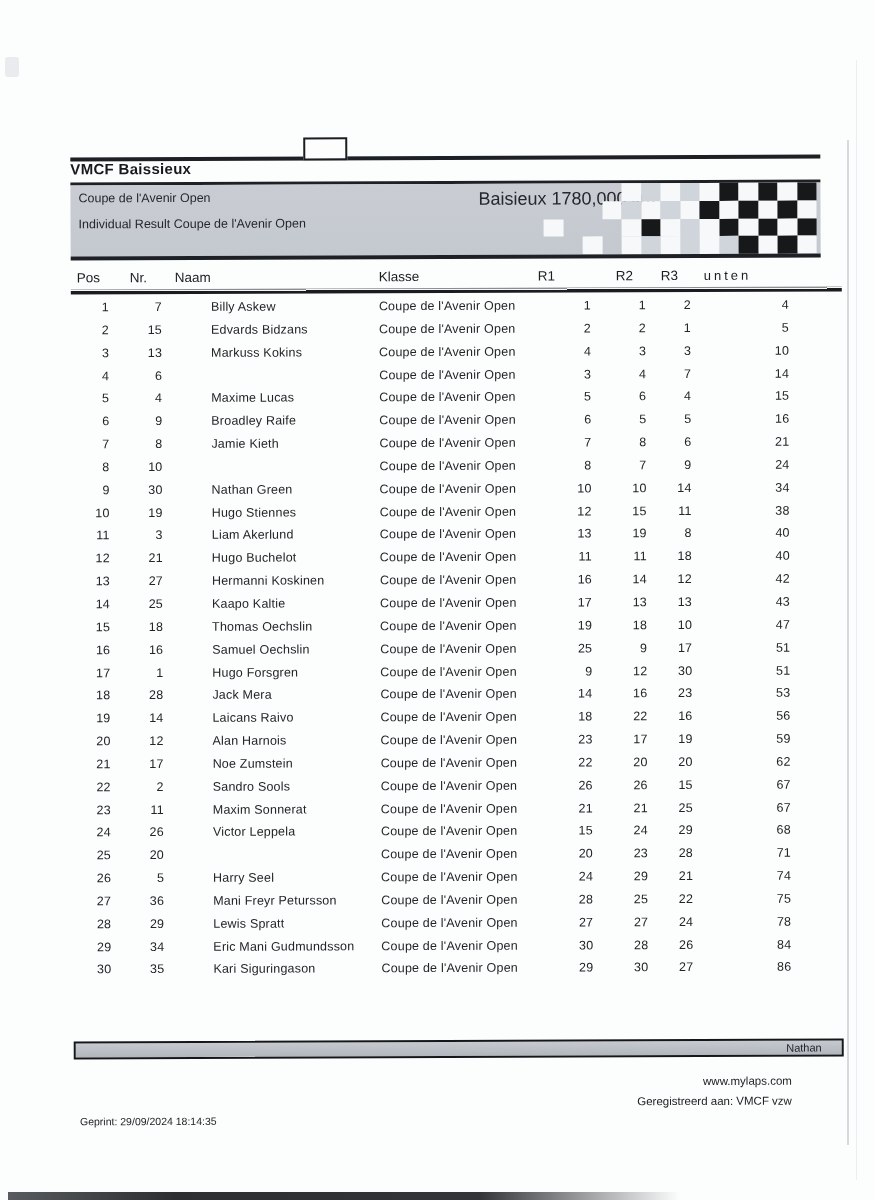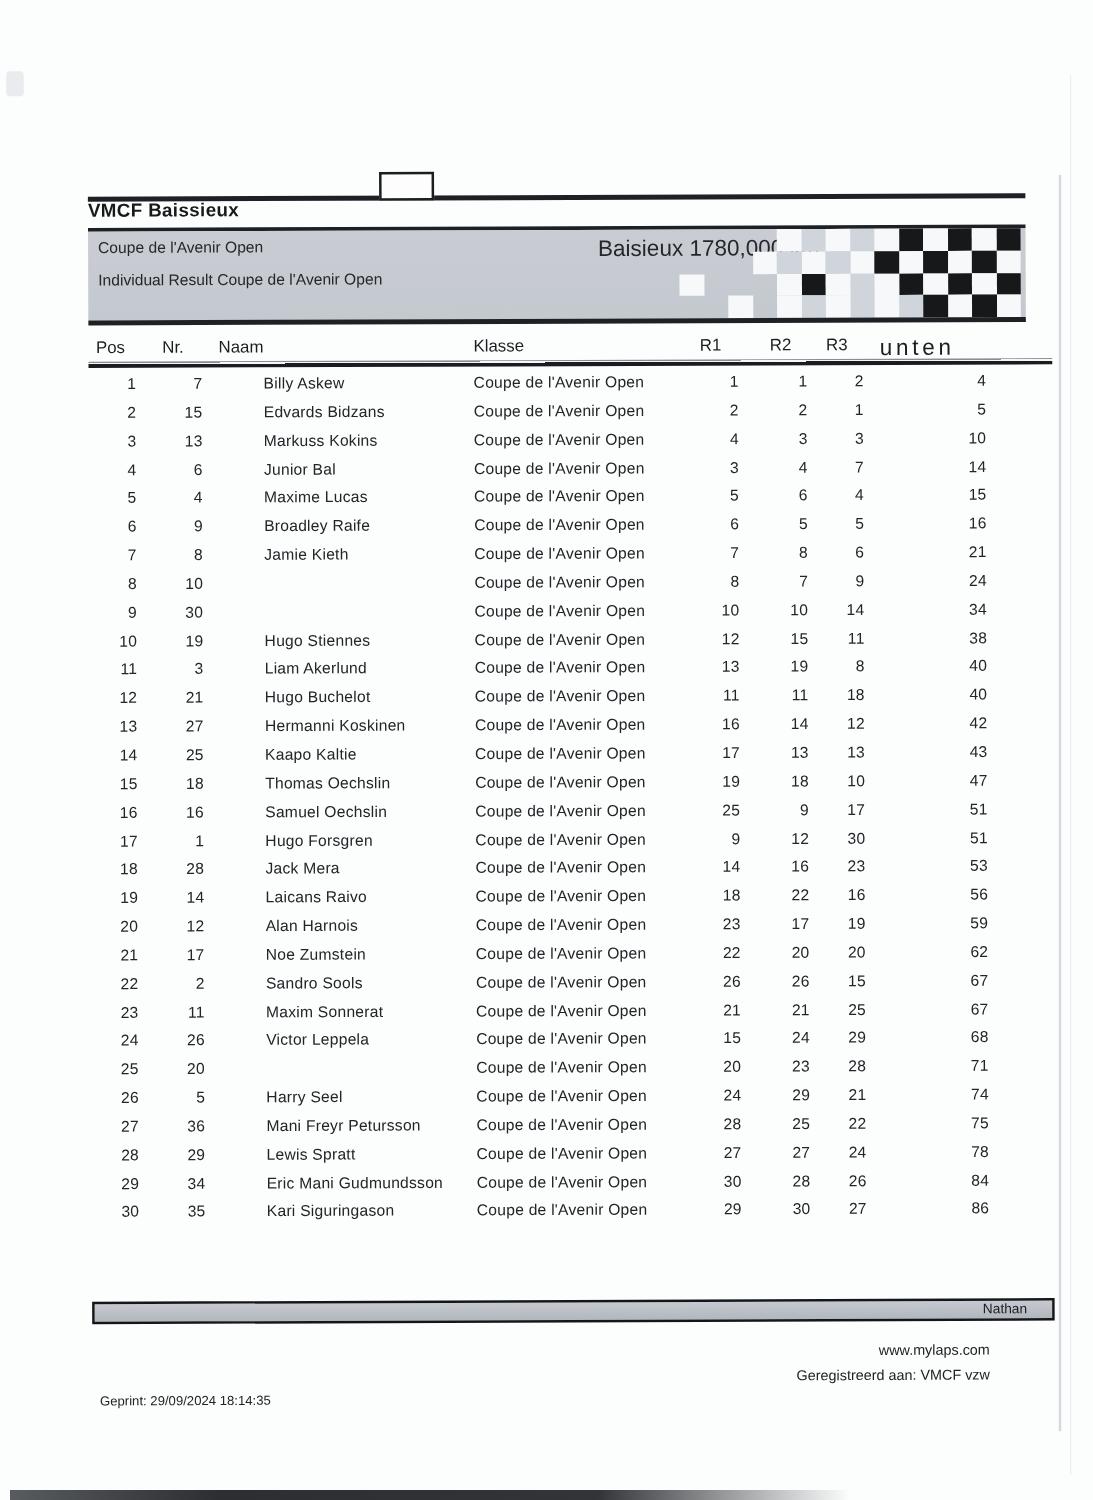--- a/index.html
+++ b/index.html
@@ -28,22 +28,22 @@
   .rule-band-bottom{left:72px;top:255px;width:750px;height:4px;}
 
   .checker{position:absolute;left:473px;top:0;display:grid;
     grid-template-columns:repeat(14,19.5px);grid-auto-rows:17.75px;}
 
   
   .thead{position:absolute;top:269px;left:0;width:874px;height:18px;
     font-size:13.5px;color:#1b1d21;}
   .thead span{position:absolute;white-space:nowrap;}
   .h-pos{left:78px;} .h-nr{left:131px;} .h-naam{left:176px;} .h-klasse{left:380px;}
-  .h-r1{left:561px;} .h-r2{left:617px;} .h-r3{left:662px;}
-  .h-pt{left:705px;letter-spacing:3px;font-size:18px;}
+  .h-r1{left:539px;} .h-r2{left:617px;} .h-r3{left:662px;}
+  .h-pt{left:705px;letter-spacing:3px;font-size:13px;}
   .thead-rule{position:absolute;left:72px;top:288px;width:771px;height:5px;
     background:linear-gradient(#8a8d91 0 1px,#f6f7f8 1px 2px,#1a1c1f 2px 5px);}
 
   .rows{position:absolute;left:0;top:295px;width:874px;}
   .trow{position:relative;height:22.85px;font-size:12.5px;letter-spacing:0.2px;color:#222428;}
   .trow span{position:absolute;top:0;line-height:22.85px;white-space:nowrap;}
   .c-pos{left:72px;width:38px;text-align:right;}
   .c-nr{left:118px;width:45px;text-align:right;}
   .c-naam{left:176px;width:200px;margin-left:36px;}
   .c-klasse{left:380px;width:185px;}
@@ -189,21 +189,20 @@
           <span class="c-naam">Markuss Kokins</span>
           <span class="c-klasse">Coupe de l'Avenir Open</span>
           <span class="c-r1">4</span>
           <span class="c-r2">3</span>
           <span class="c-r3">3</span>
           <span class="c-pt">10</span>
         </div>
         <div class="trow">
           <span class="c-pos">4</span>
           <span class="c-nr">6</span>
-          <span class="c-naam">Junior Bal</span>
           <span class="c-klasse">Coupe de l'Avenir Open</span>
           <span class="c-r1">3</span>
           <span class="c-r2">4</span>
           <span class="c-r3">7</span>
           <span class="c-pt">14</span>
         </div>
         <div class="trow">
           <span class="c-pos">5</span>
           <span class="c-nr">4</span>
           <span class="c-naam">Maxime Lucas</span>
@@ -238,20 +237,21 @@
           <span class="c-nr">10</span>
           <span class="c-klasse">Coupe de l'Avenir Open</span>
           <span class="c-r1">8</span>
           <span class="c-r2">7</span>
           <span class="c-r3">9</span>
           <span class="c-pt">24</span>
         </div>
         <div class="trow">
           <span class="c-pos">9</span>
           <span class="c-nr">30</span>
+          <span class="c-naam">Nathan Green</span>
           <span class="c-klasse">Coupe de l'Avenir Open</span>
           <span class="c-r1">10</span>
           <span class="c-r2">10</span>
           <span class="c-r3">14</span>
           <span class="c-pt">34</span>
         </div>
         <div class="trow">
           <span class="c-pos">10</span>
           <span class="c-nr">19</span>
           <span class="c-naam">Hugo Stiennes</span>

